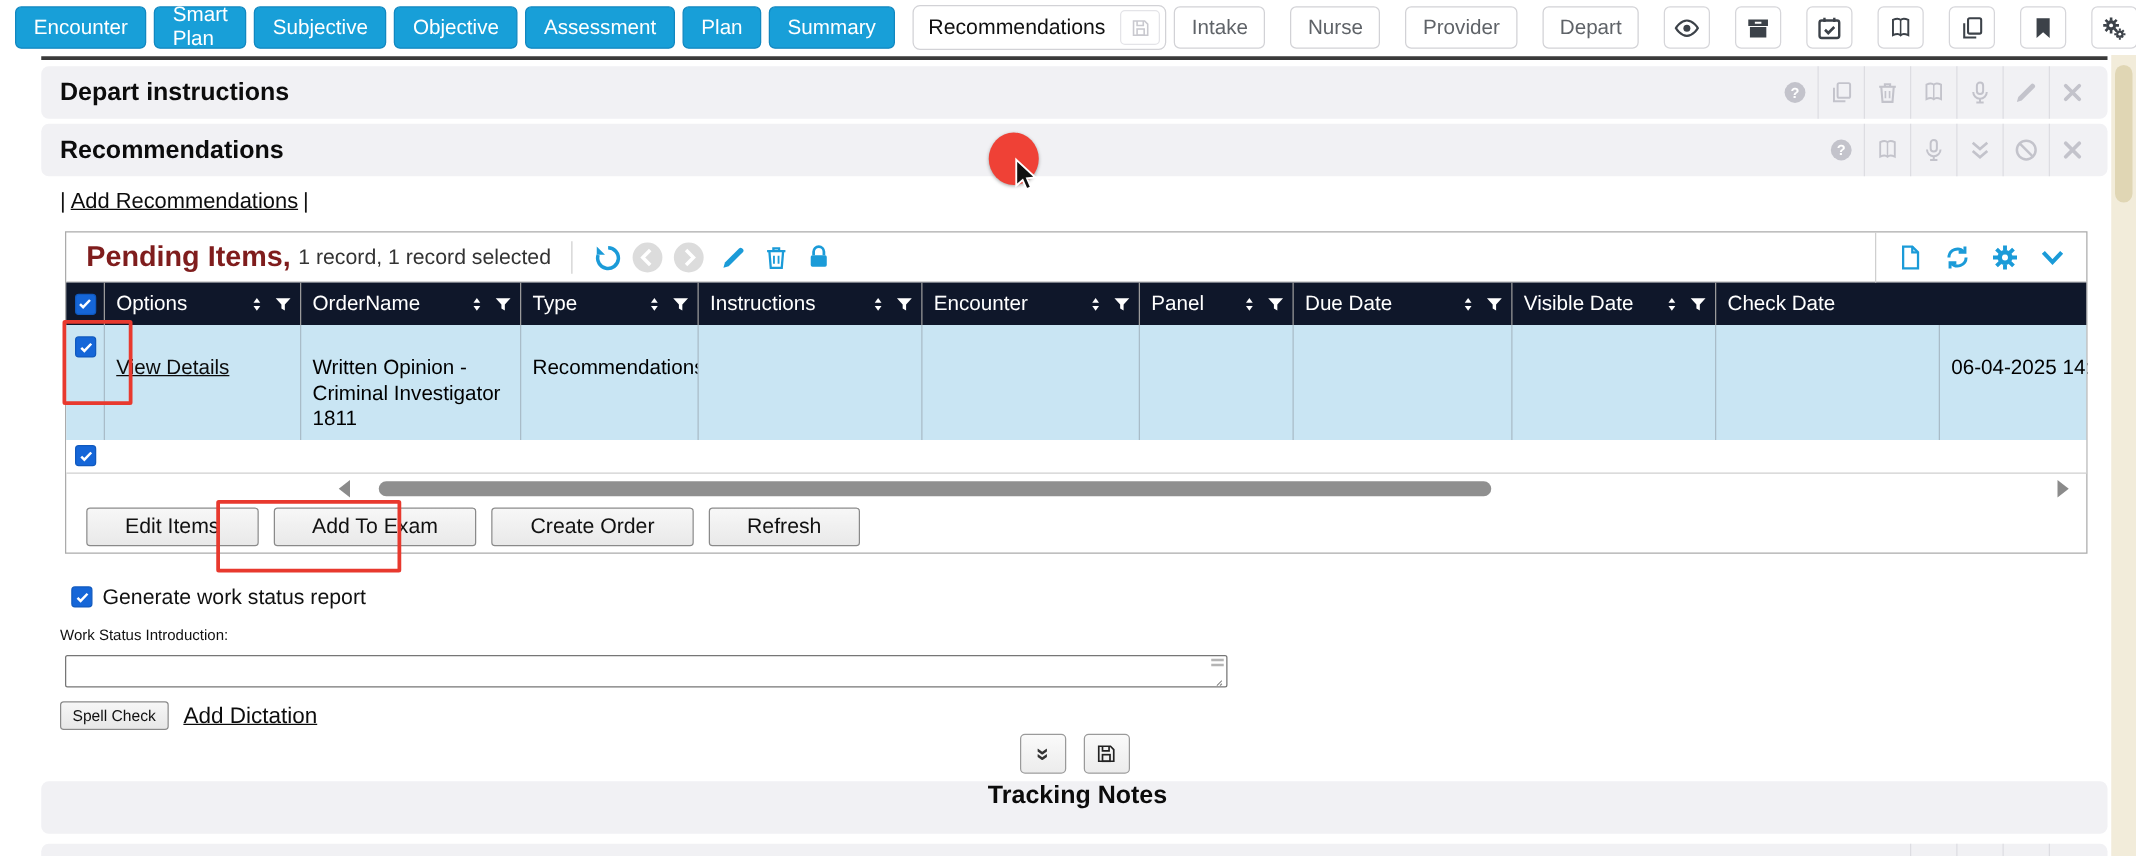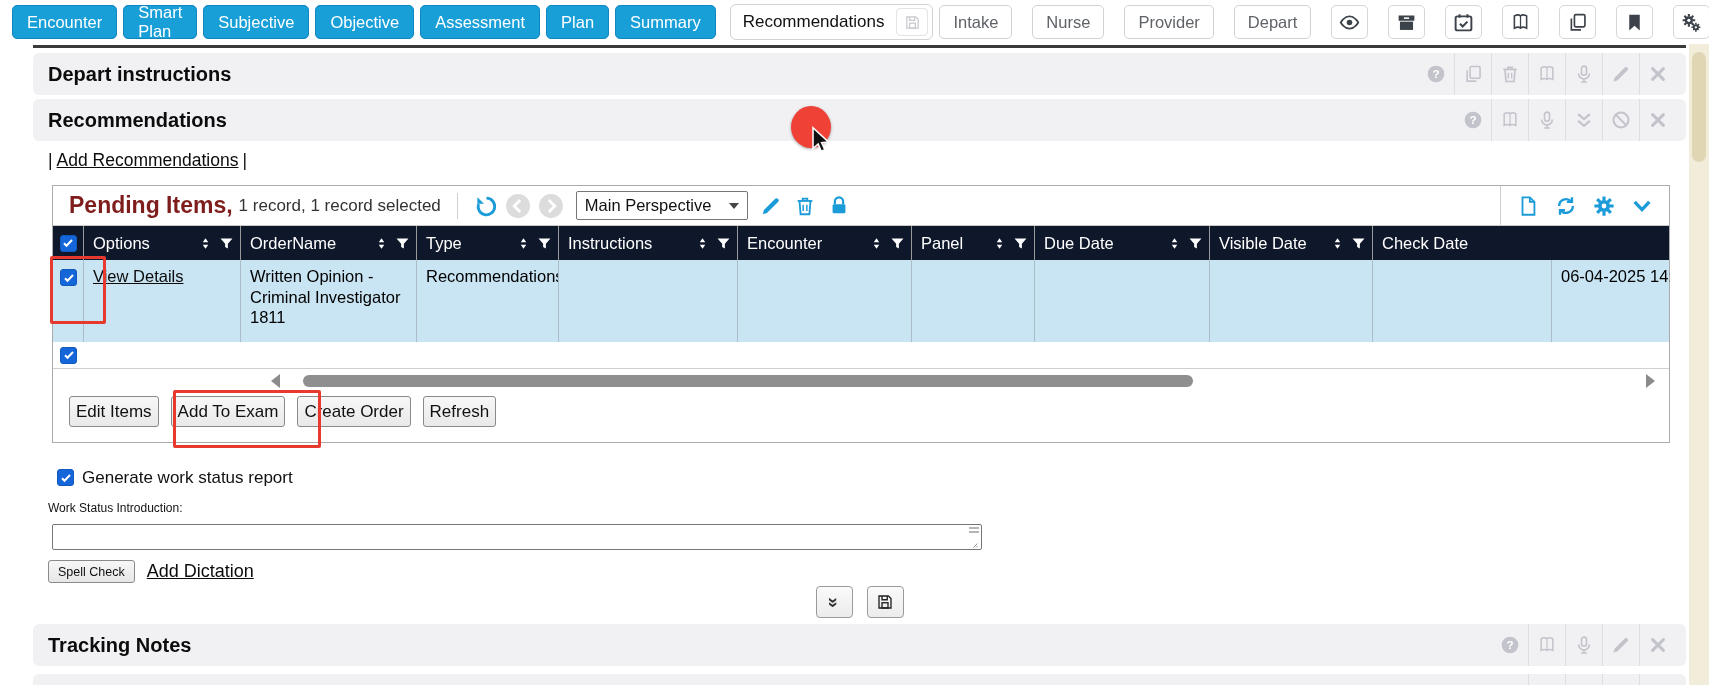--- a/index.html
+++ b/index.html
@@ -70,39 +70,39 @@
   .trow { display:grid; grid-template-columns:31px 157px 176px 142px 179px 174px 123px 175px 163px 179px 118px; }
   .thead { background:#0f172a; color:#fff; height:34px; }
   .thead .cell { display:flex; align-items:center; padding:0 6px 0 9px; border-right:1px solid #9a9a9a;
     font-size:16.5px; overflow:hidden; white-space:nowrap; }
   .thead .cbcell { justify-content:center; padding:0; }
   .hc-icons { margin-left:auto; display:flex; align-items:center; gap:7px; }
   .ic-sort { width:13px; height:15px; color:#fff; cursor:pointer; }
   .ic-funnel { width:15px; height:15px; color:#fff; cursor:pointer; }
 
   .drow { background:#c9e5f3; min-height:82px; }
-  .drow .cell { padding:6px 8px 6px 9px; border-right:1px solid #a9bcc8; font-size:16.5px; color:#000;
+  .drow .cell { padding:24px 8px 6px 9px; border-right:1px solid #a9bcc8; font-size:16.5px; color:#000;
     line-height:1.25; overflow:hidden; }
   .drow .cbcell { display:flex; justify-content:center; align-items:flex-start; padding-top:9px; }
   .drow a { color:#0c0c0c; text-decoration:underline; cursor:pointer; }
   .frow { background:#fff; height:27px; border-bottom:1px solid #d0d0d0; display:flex; align-items:center; padding-left:7px; }
 
   .cb { width:17px; height:17px; background:#1566d8; border:1px solid #1059be; border-radius:3px;
     display:inline-flex; align-items:center; justify-content:center; cursor:pointer; flex:0 0 auto; }
   .cb .ic { width:12px; height:12px; }
 
   .hscroll { position:relative; margin-top:5px; height:14px; }
   .hs-left { position:absolute; left:218px; top:0px; width:0; height:0; border-top:7px solid transparent;
     border-bottom:7px solid transparent; border-right:9px solid #8b8b8b; cursor:pointer; }
   .hs-thumb { position:absolute; left:250px; top:1px; width:890px; height:12px; background:#8f8f8f; border-radius:6px; cursor:grab; }
   .hs-right { position:absolute; right:14px; top:0px; width:0; height:0; border-top:7px solid transparent;
     border-bottom:7px solid transparent; border-left:9px solid #8b8b8b; cursor:pointer; }
 
   .btnrow { position:relative; margin-top:8px; padding-left:16px; display:flex; gap:12px; }
-  .gbtn { height:31px; padding:0 6px; font-size:17px; color:#111; background:linear-gradient(#f7f7f7,#e9e9e9);
+  .gbtn { height:31px; padding:0 30px; font-size:17px; color:#111; background:linear-gradient(#f7f7f7,#e9e9e9);
     border:1px solid #8a8a8a; border-radius:3px; cursor:pointer; }
 
   .anno { position:absolute; border:3px solid #e8392e; border-radius:2px; pointer-events:none; }
   .anno-cb { left:-3px; top:70px; width:56px; height:68px; }
   .anno-btn { left:120px; top:-6px; width:148px; height:58px; }
 
   
   .clickdot { position:absolute; left:791px; top:106px; width:40px; height:42px; border-radius:50%;
     background:#ef4136; box-shadow:0 1px 3px rgba(0,0,0,.35); }
   .pcursor { position:absolute; left:806px; top:124px; width:28px; height:32px; }
@@ -365,24 +365,20 @@
             <circle cx="12" cy="12" r="11" fill="currentColor"></circle>
             <path d="M14 6.5L8.5 12l5.5 5.5" fill="none" stroke="#fff" stroke-width="2.6"></path>
           </svg>
         </span>
       <span class="ic circ">
           <svg viewBox="0 0 24 24" xmlns="http://www.w3.org/2000/svg">
             <circle cx="12" cy="12" r="11" fill="currentColor"></circle>
             <path d="M10 6.5L15.5 12 10 17.5" fill="none" stroke="#fff" stroke-width="2.6"></path>
           </svg>
         </span>
-      <div class="persel">
-        <span>Main Perspective</span>
-        <span class="caret"></span>
-      </div>
       <span class="ic tb-edit">
           <svg viewBox="0 0 24 24" xmlns="http://www.w3.org/2000/svg">
             <path d="M3 21l1.3-4.6L16.6 4.1a2 2 0 0 1 2.8 0l.5.5a2 2 0 0 1 0 2.8L7.6 19.7z" fill="currentColor"></path>
           </svg>
         </span>
       <span class="ic tb-trash">
           <svg viewBox="0 0 24 24" xmlns="http://www.w3.org/2000/svg">
             <path d="M4 6.5h16" stroke="currentColor" stroke-width="2"></path>
             <path d="M9.5 6.5V4h5v2.5" fill="none" stroke="currentColor" stroke-width="2"></path>
             <path d="M6 6.5l1.2 14.5h9.6L18 6.5" fill="none" stroke="currentColor" stroke-width="2"></path>
@@ -654,21 +650,21 @@
         <span class="ic">
           <svg viewBox="0 0 24 24" xmlns="http://www.w3.org/2000/svg">
             <path d="M4 4h12.5L20 7.5V20H4z" fill="none" stroke="currentColor" stroke-width="1.8"></path>
             <path d="M8 4v5h7V4" fill="none" stroke="currentColor" stroke-width="1.8"></path>
             <rect x="8" y="13" width="8" height="7" fill="none" stroke="currentColor" stroke-width="1.8"></rect>
           </svg>
         </span>
       </div>
   </div>
 
-  <div class="sechdr" style="margin-top:4px;">
+  <div class="sechdr" style="margin-top:4px;flex-direction:column;">
     <span class="title">Tracking Notes</span>
     <div class="hdricons">
       <span class="hicon">
           <span class="ic">
             <svg viewBox="0 0 24 24" xmlns="http://www.w3.org/2000/svg">
               <circle cx="12" cy="12" r="10" fill="currentColor"></circle>
               <text x="12" y="17" text-anchor="middle" font-size="14" font-weight="bold" fill="#fff">?</text>
             </svg>
           </span>
         </span>

